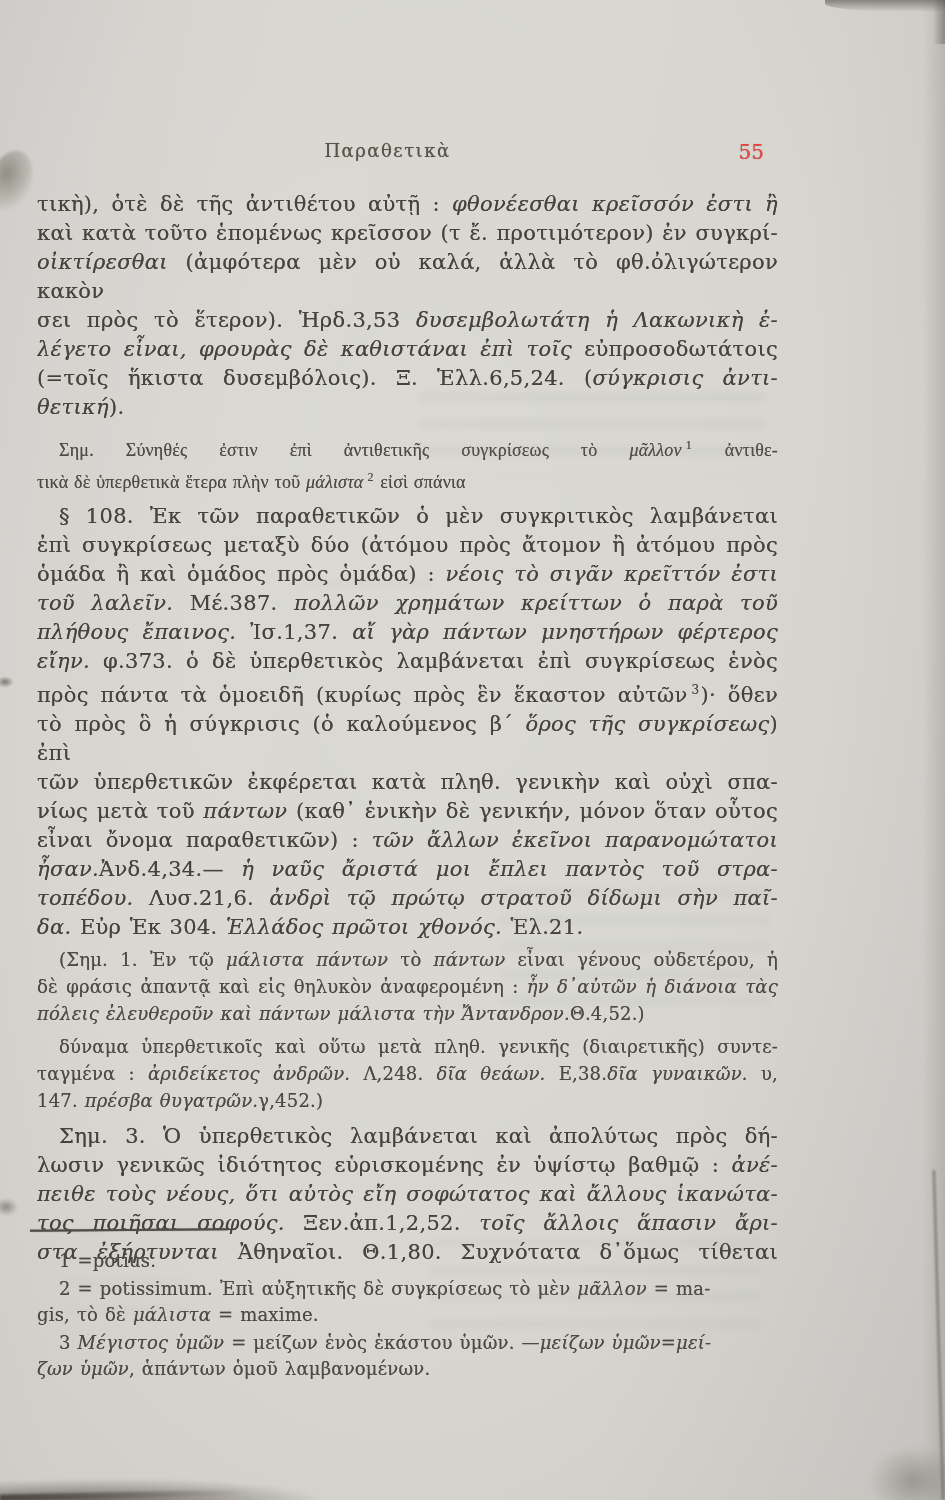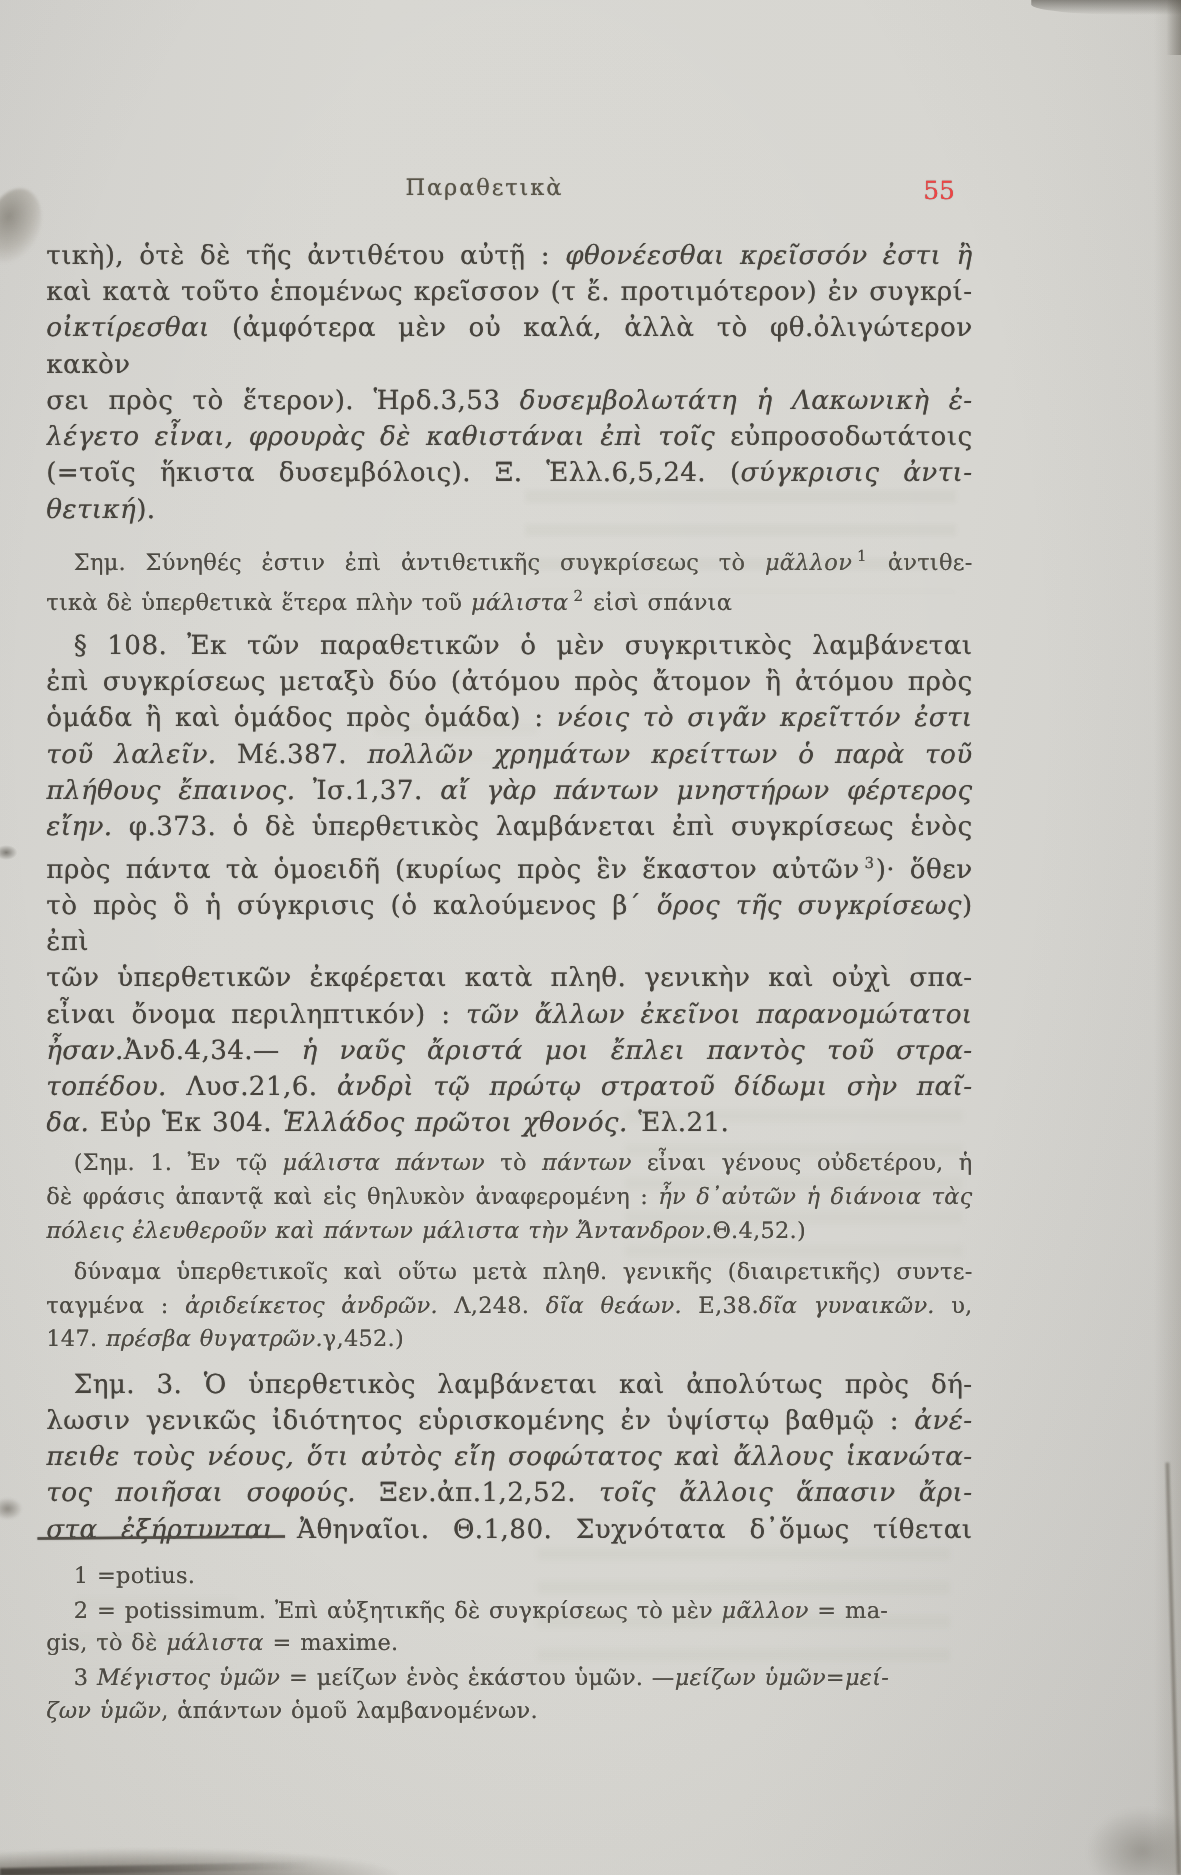--- a/index.html
+++ b/index.html
@@ -28,21 +28,21 @@
   .text-block { position: absolute; left: 37px; top: 190px; width: 741px; }
   .para { margin: 0; }
   .line {
     text-align: justify; text-align-last: justify;
     white-space: normal; overflow: hidden;
   }
   .line.nj { text-align-last: left; }
   .body .line { font-size: 21px; line-height: 29px; letter-spacing: 0.3px; word-spacing: 1.5px; text-shadow: 0 0 0.6px rgba(70,66,58,0.75); }
   .note .line { font-size: 18px; line-height: 27px; letter-spacing: 0.2px; word-spacing: 1px; color: #4d4a43; text-shadow: 0 0 0.5px rgba(77,74,65,0.7); }
   .p1 { margin-top: 0; }
-  .p2 { margin-top: 10px; }
+  .p2 { margin-top: 10px; font-family: Liberation Serif, serif; }
   .p3 { margin-top: 6px; }
   .p4 { margin-top: 4px; }
   .p5 { margin-top: 6px; }
   .p6 { margin-top: 8px; }
   .ind .line:first-child { text-indent: 22px; }
   .it { font-style: italic; }
   sup.fnref { font-size: 12px; margin-left: 4px; margin-right: 1px; color: #4d4a43; }
   .footnote-rule {
     position: absolute; left: 30px; top: 1229px; width: 198px; height: 2px;
     background: #514d46; transform: rotate(-0.5deg); box-shadow: 0 0 1px rgba(60,56,50,0.7);
@@ -136,21 +136,22 @@
     <div class="para p3 body ind">
       <div class="line"><span>§ 108. Ἐκ τῶν παραθετικῶν ὁ μὲν συγκριτικὸς λαμβάνεται</span></div>
       <div class="line"><span>ἐπὶ συγκρίσεως μεταξὺ δύο (ἀτόμου πρὸς ἄτομον ἢ ἀτόμου πρὸς</span></div>
       <div class="line"><span>ὁμάδα ἢ καὶ ὁμάδος πρὸς ὁμάδα) : </span><span class="it">νέοις τὸ σιγᾶν κρεῖττόν ἐστι</span></div>
       <div class="line"><span class="it">τοῦ λαλεῖν.</span><span> Μέ.387. </span><span class="it">πολλῶν χρημάτων κρείττων ὁ παρὰ τοῦ</span></div>
       <div class="line"><span class="it">πλήθους ἔπαινος.</span><span> Ἰσ.1,37. </span><span class="it">αἴ γὰρ πάντων μνηστήρων φέρτερος</span></div>
       <div class="line"><span class="it">εἴην.</span><span> φ.373. ὁ δὲ ὑπερθετικὸς λαμβάνεται ἐπὶ συγκρίσεως ἑνὸς</span></div>
       <div class="line"><span>πρὸς πάντα τὰ ὁμοειδῆ (κυρίως πρὸς ἓν ἕκαστον αὐτῶν</span><sup class="fnref">3</sup><span>)· ὅθεν</span></div>
       <div class="line"><span>τὸ πρὸς ὃ ἡ σύγκρισις (ὁ καλούμενος β΄ </span><span class="it">ὅρος τῆς συγκρίσεως</span><span>) ἐπὶ</span></div>
       <div class="line"><span>τῶν ὑπερθετικῶν ἐκφέρεται κατὰ πληθ. γενικὴν καὶ οὐχὶ σπα-</span></div>
-      <div class="line"><span>εἶναι ὄνομα περιληπτικόν) : </span><span class="it">τῶν ἄλλων ἐκεῖνοι παρανομώτατοι</span></div>
+      <div class="line"><span>νίως μετὰ τοῦ </span><span class="it">πάντων</span><span> (καθ᾽ ἑνικὴν δὲ γενικήν, μόνον ὅταν οὗτος</span></div>
+      <div class="line"><span>εἶναι ὄνομα παραθετικῶν) : </span><span class="it">τῶν ἄλλων ἐκεῖνοι παρανομώτατοι</span></div>
       <div class="line"><span class="it">ἦσαν.</span><span>Ἀνδ.4,34.— </span><span class="it">ἡ ναῦς ἄριστά μοι ἔπλει παντὸς τοῦ στρα-</span></div>
       <div class="line"><span class="it">τοπέδου.</span><span> Λυσ.21,6. </span><span class="it">ἀνδρὶ τῷ πρώτῳ στρατοῦ δίδωμι σὴν παῖ-</span></div>
       <div class="line nj"><span class="it">δα.</span><span> Εὐρ Ἑκ 304. </span><span class="it">Ἑλλάδος πρῶτοι χθονός.</span><span> Ἑλ.21.</span></div>
     </div>
     <div class="para p4 note ind">
       <div class="line"><span>(Σημ. 1. Ἐν τῷ </span><span class="it">μάλιστα πάντων</span><span> τὸ </span><span class="it">πάντων</span><span> εἶναι γένους οὐδετέρου, ἡ</span></div>
       <div class="line"><span>δὲ φράσις ἀπαντᾷ καὶ εἰς θηλυκὸν ἀναφερομένη : </span><span class="it">ἦν δ᾽αὐτῶν ἡ διάνοια τὰς</span></div>
       <div class="line nj"><span class="it">πόλεις ἐλευθεροῦν καὶ πάντων μάλιστα τὴν Ἄντανδρον.</span><span>Θ.4,52.)</span></div>
     </div>
     <div class="para p5 note ind">

